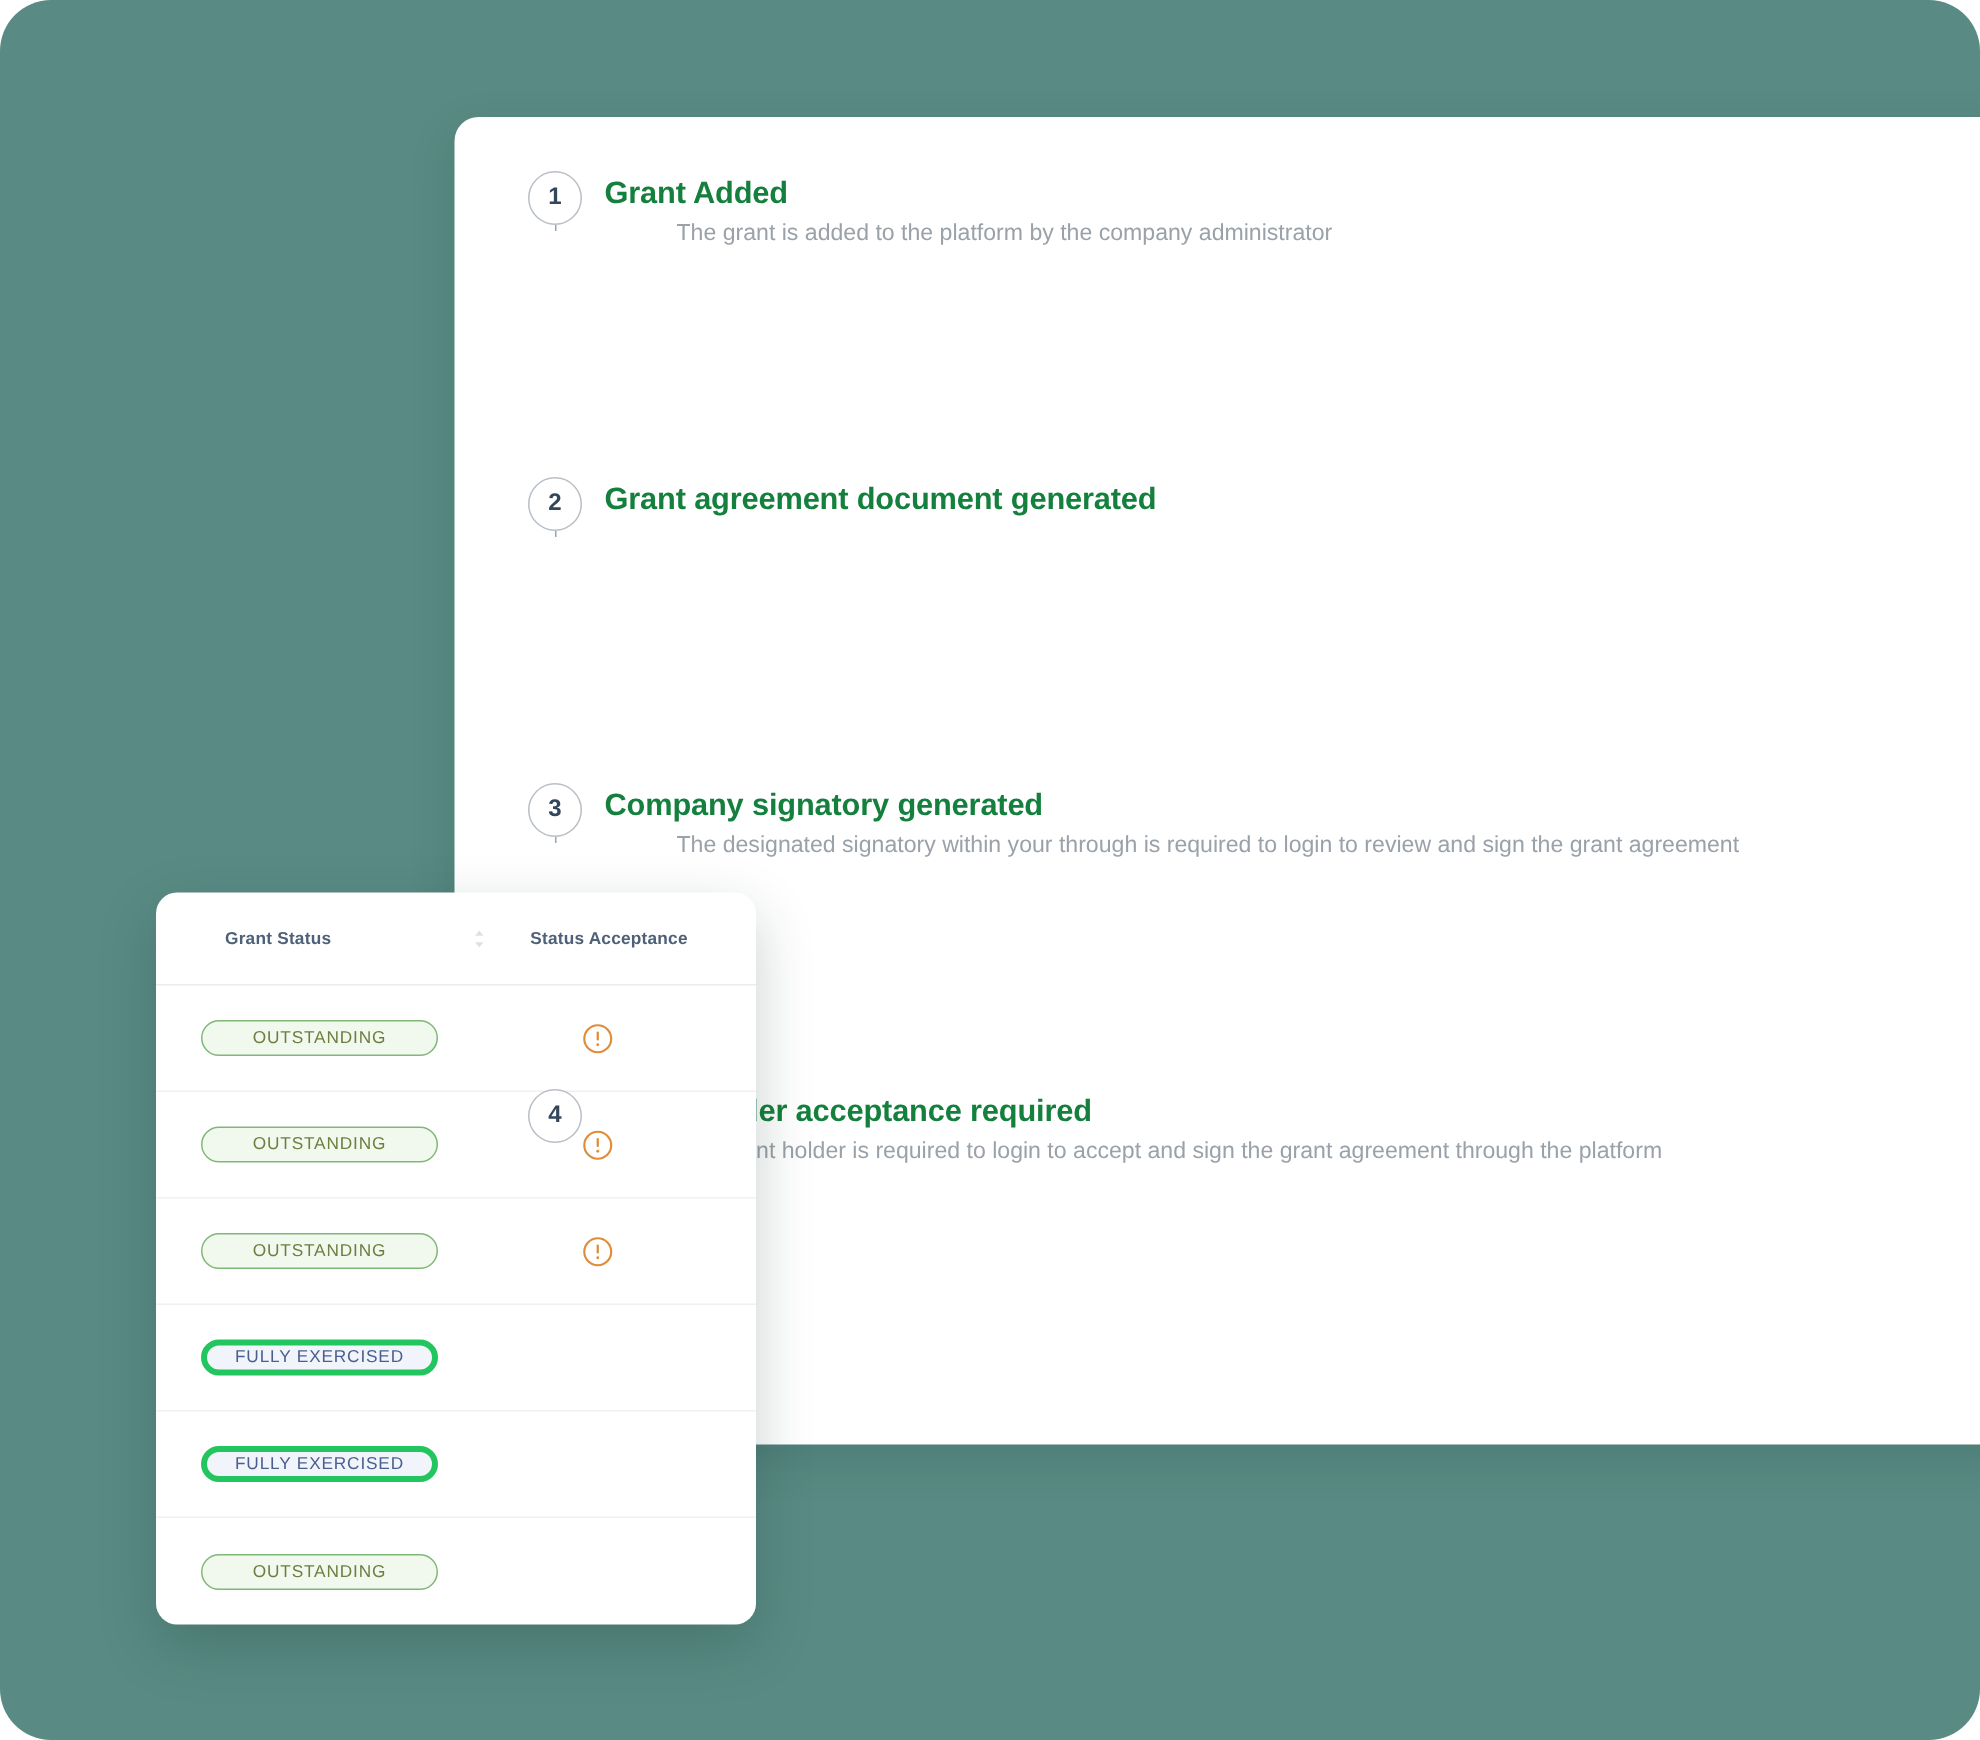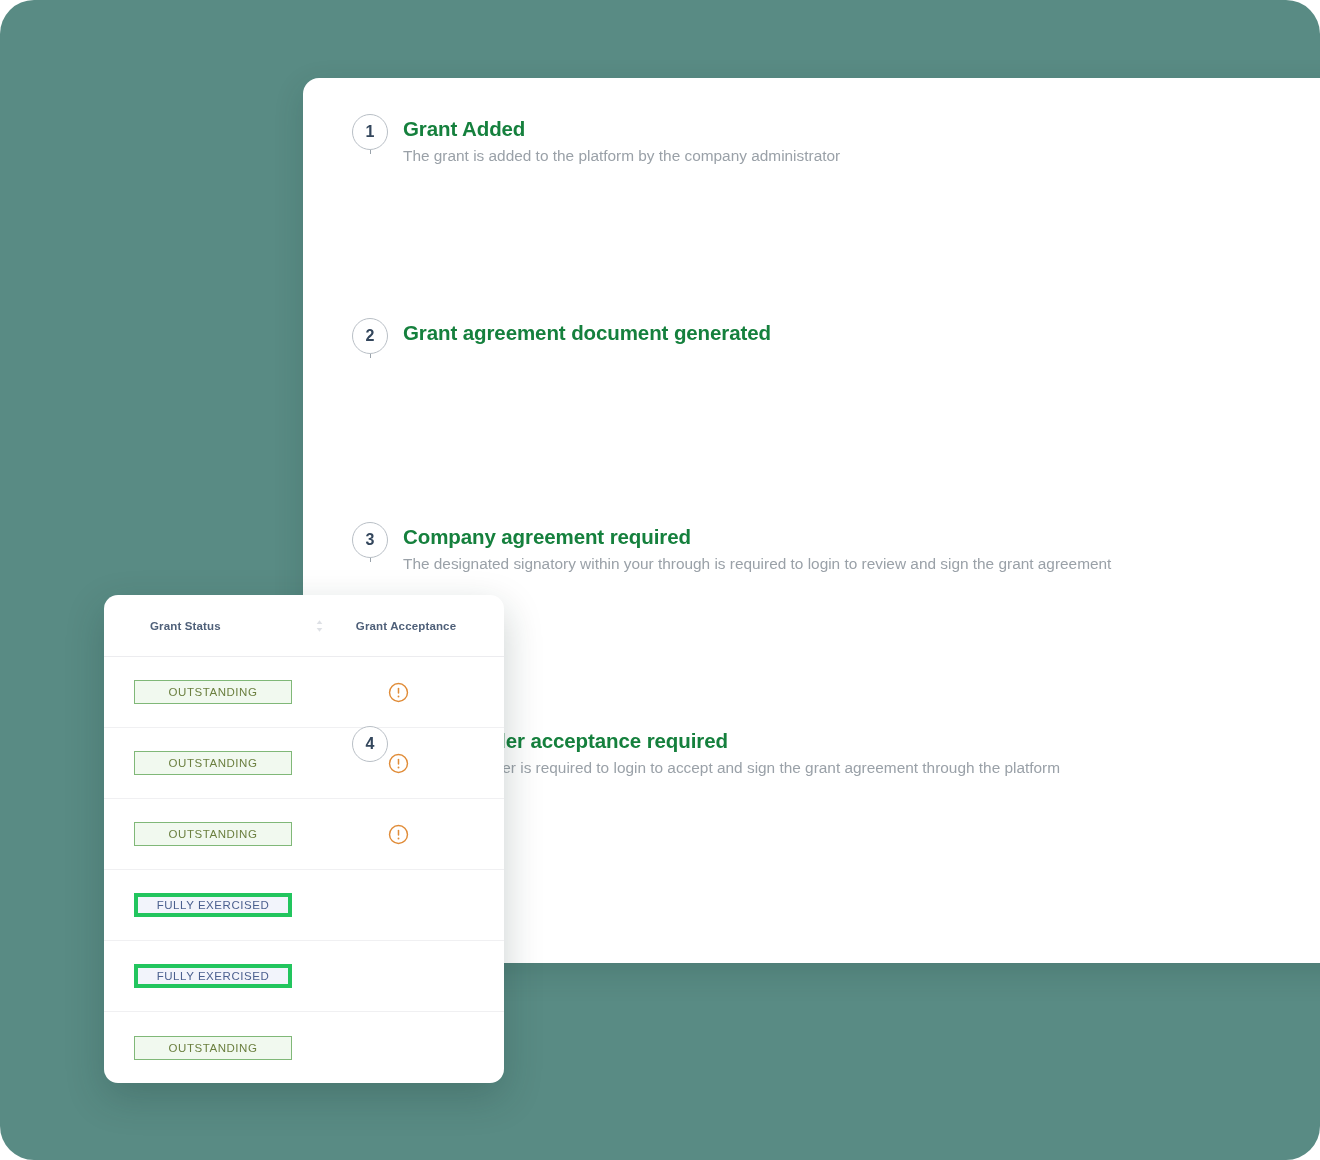--- a/index.html
+++ b/index.html
@@ -104,20 +104,21 @@
     white-space: nowrap;
   }
 
   .step-desc {
     margin-top: 4px;
     font-size: 15.4px;
     font-weight: 400;
     color: #9aa1a8;
     line-height: 1.35;
     white-space: nowrap;
+    margin-left: 48px;
   }
 
   
   .table-card {
     position: absolute;
     left: 104px;
     top: 595px;
     width: 400px;
     height: 488px;
     background: #ffffff;
@@ -177,21 +178,21 @@
     justify-content: center;
     align-items: center;
   }
 
   .badge {
     display: inline-flex;
     align-items: center;
     justify-content: center;
     width: 158px;
     height: 24px;
-    border-radius: 0;
+    border-radius: 12px;
     font-size: 11.5px;
     font-weight: 400;
     letter-spacing: 0.55px;
   }
 
   .badge.outstanding {
     background: #f1f9ef;
     border: 1px solid #80b878;
     color: #6b7f3f;
   }
@@ -235,21 +236,21 @@
           <div class="step-body">
             <div class="step-title">Grant agreement document generated</div>
           </div>
         </div>
         <div class="step">
           <div class="step-marker">
             <div class="step-line"></div>
             <div class="step-circle">3</div>
           </div>
           <div class="step-body">
-            <div class="step-title">Company agreement required</div>
+            <div class="step-title">Company signatory generated</div>
             <div class="step-desc">The designated signatory within your through is required to login to review and sign the grant agreement</div>
           </div>
         </div>
         <div class="step">
           <div class="step-marker">
             <div class="step-circle">4</div>
           </div>
           <div class="step-body">
             <div class="step-title">Grant holder acceptance required</div>
             <div class="step-desc">The grant holder is required to login to accept and sign the grant agreement through the platform</div>
@@ -264,21 +265,21 @@
       <div class="th th-status">
         <span>Grant Status</span>
         <span>
           <svg class="sort-icon" viewBox="0 0 10 16" fill="none" xmlns="http://www.w3.org/2000/svg">
             <path d="M5 1.5 L8.2 5.6 L1.8 5.6 Z" fill="#b6bcc6"></path>
             <path d="M5 14.5 L8.2 10.4 L1.8 10.4 Z" fill="#b6bcc6"></path>
           </svg>
         </span>
       </div>
       <div class="th th-accept">
-        <span>Grant Acceptance</span>
+        <span>Status Acceptance</span>
       </div>
     </div>
 
     <div id="rows-container">
         <div class="row" style="height: 71px;">
           <div class="cell-status"><span class="badge outstanding">OUTSTANDING</span></div>
           <div class="cell-accept">
             <span>
               <svg class="warn-icon" viewBox="0 0 22 22" xmlns="http://www.w3.org/2000/svg">
                 <circle cx="11" cy="11" r="9.4" fill="none" stroke="#e08c38" stroke-width="1.5"></circle>

